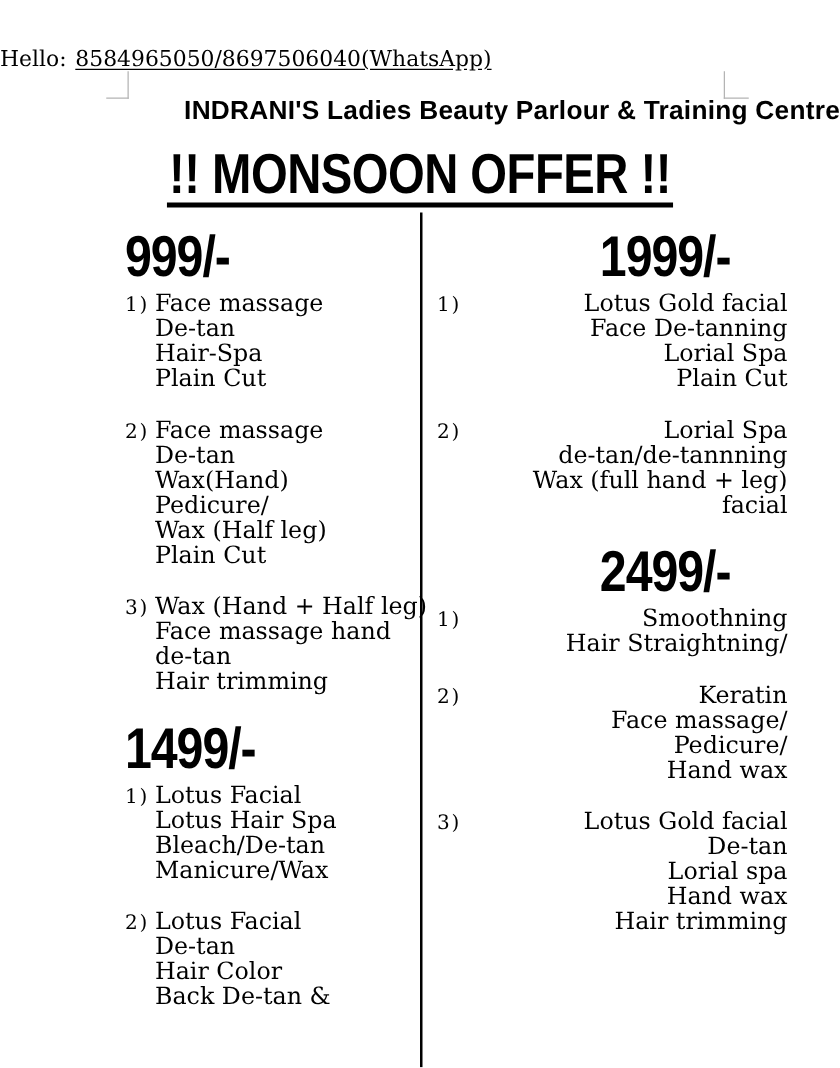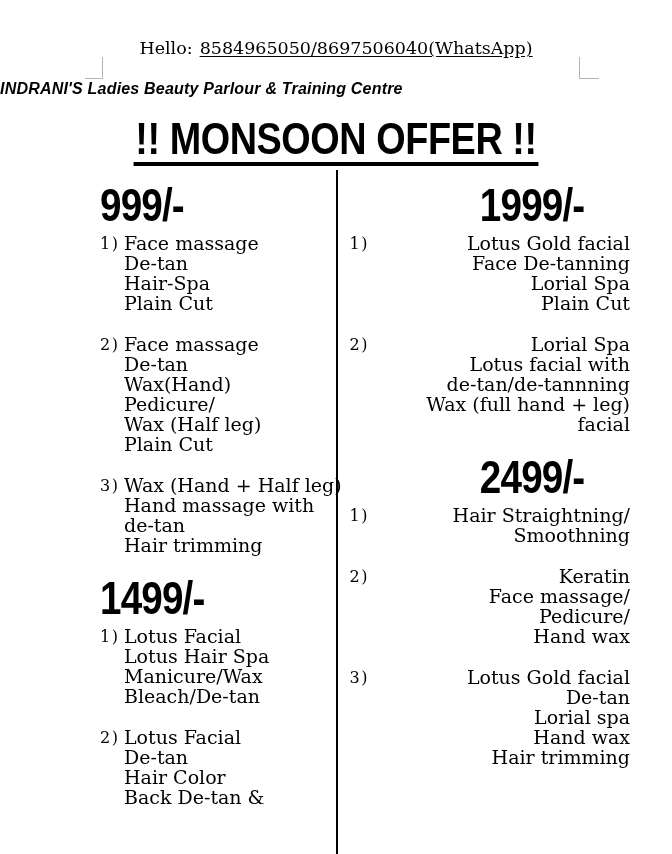--- a/index.html
+++ b/index.html
@@ -12,21 +12,20 @@
     color: #000;
     font-family: "DejaVu Serif", serif;
   }
 
   
   .hello-line {
     position: absolute;
     top: 37px;
     left: 0;
     width: 100%;
-    text-align: center;
     font-size: 17.5px;
     line-height: 22px;
     white-space: nowrap;
   }
   .hello-line .phone {
     text-decoration: underline;
     text-underline-offset: 2px;
     margin-left: 7px;
   }
 
@@ -34,28 +33,27 @@
   .corner-mark { position: absolute; width: 17px; height: 21px; }
   .corner-mark.left  { left: 85px;  top: 57px; border-right: 1px solid #b4b4b4; border-bottom: 1px solid #b4b4b4; }
   .corner-mark.right { left: 579px; top: 57px; width: 19px; border-left: 1px solid #b4b4b4; border-bottom: 1px solid #b4b4b4; }
 
   
   .biz-title {
     position: absolute;
     top: 76px;
     left: 0;
     width: 100%;
-    text-align: left;
+    text-align: right;
     font-family: "Liberation Sans", sans-serif;
     font-weight: bold;
-    font-size: 16px;
+    font-size: 21px;
     line-height: 26px;
     letter-spacing: 0.2px;
     white-space: nowrap;
-    font-style: italic;
   }
 
   
   .offer-heading {
     position: absolute;
     top: 117px;
     left: 0;
     width: 100%;
     text-align: center;
   }
@@ -156,35 +154,35 @@
             <div>Wax(Hand)</div>
             <div>Pedicure/</div>
             <div>Wax (Half leg)</div>
             <div>Plain Cut</div>
           </div>
         </div>
         <div class="pkg-item">
           <div class="num">3)</div>
           <div class="lines">
             <div>Wax (Hand + Half leg)</div>
-            <div>Hand massage with</div>
+            <div>Face massage hand</div>
             <div>de-tan</div>
             <div>Hair trimming</div>
           </div>
         </div>
       </div>
       <div class="price-section">
         <div class="price-heading">1499/-</div>
         <div class="pkg-item">
           <div class="num">1)</div>
           <div class="lines">
             <div>Lotus Facial</div>
             <div>Lotus Hair Spa</div>
+            <div>Bleach/De-tan</div>
             <div>Manicure/Wax</div>
-            <div>Bleach/De-tan</div>
           </div>
         </div>
         <div class="pkg-item">
           <div class="num">2)</div>
           <div class="lines">
             <div>Lotus Facial</div>
             <div>De-tan</div>
             <div>Hair Color</div>
             <div>Back De-tan &amp;</div>
           </div>
@@ -200,34 +198,33 @@
             <div>Lotus Gold facial</div>
             <div>Face De-tanning</div>
             <div>Lorial Spa</div>
             <div>Plain Cut</div>
           </div>
         </div>
         <div class="pkg-item">
           <div class="num">2)</div>
           <div class="lines">
             <div>Lorial Spa</div>
-            <div>Lotus facial with</div>
             <div>de-tan/de-tannning</div>
             <div>Wax (full hand + leg)</div>
             <div>facial</div>
           </div>
         </div>
       </div>
       <div class="price-section">
         <div class="price-heading">2499/-</div>
         <div class="pkg-item">
           <div class="num">1)</div>
           <div class="lines">
+            <div>Smoothning</div>
             <div>Hair Straightning/</div>
-            <div>Smoothning</div>
           </div>
         </div>
         <div class="pkg-item">
           <div class="num">2)</div>
           <div class="lines">
             <div>Keratin</div>
             <div>Face massage/</div>
             <div>Pedicure/</div>
             <div>Hand wax</div>
           </div>

